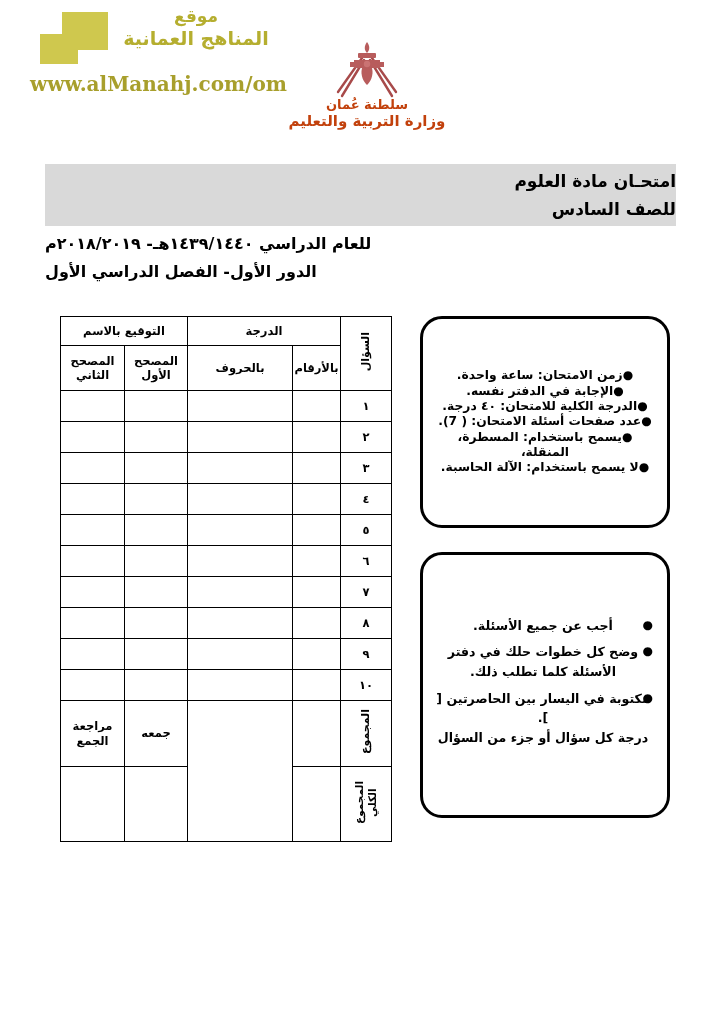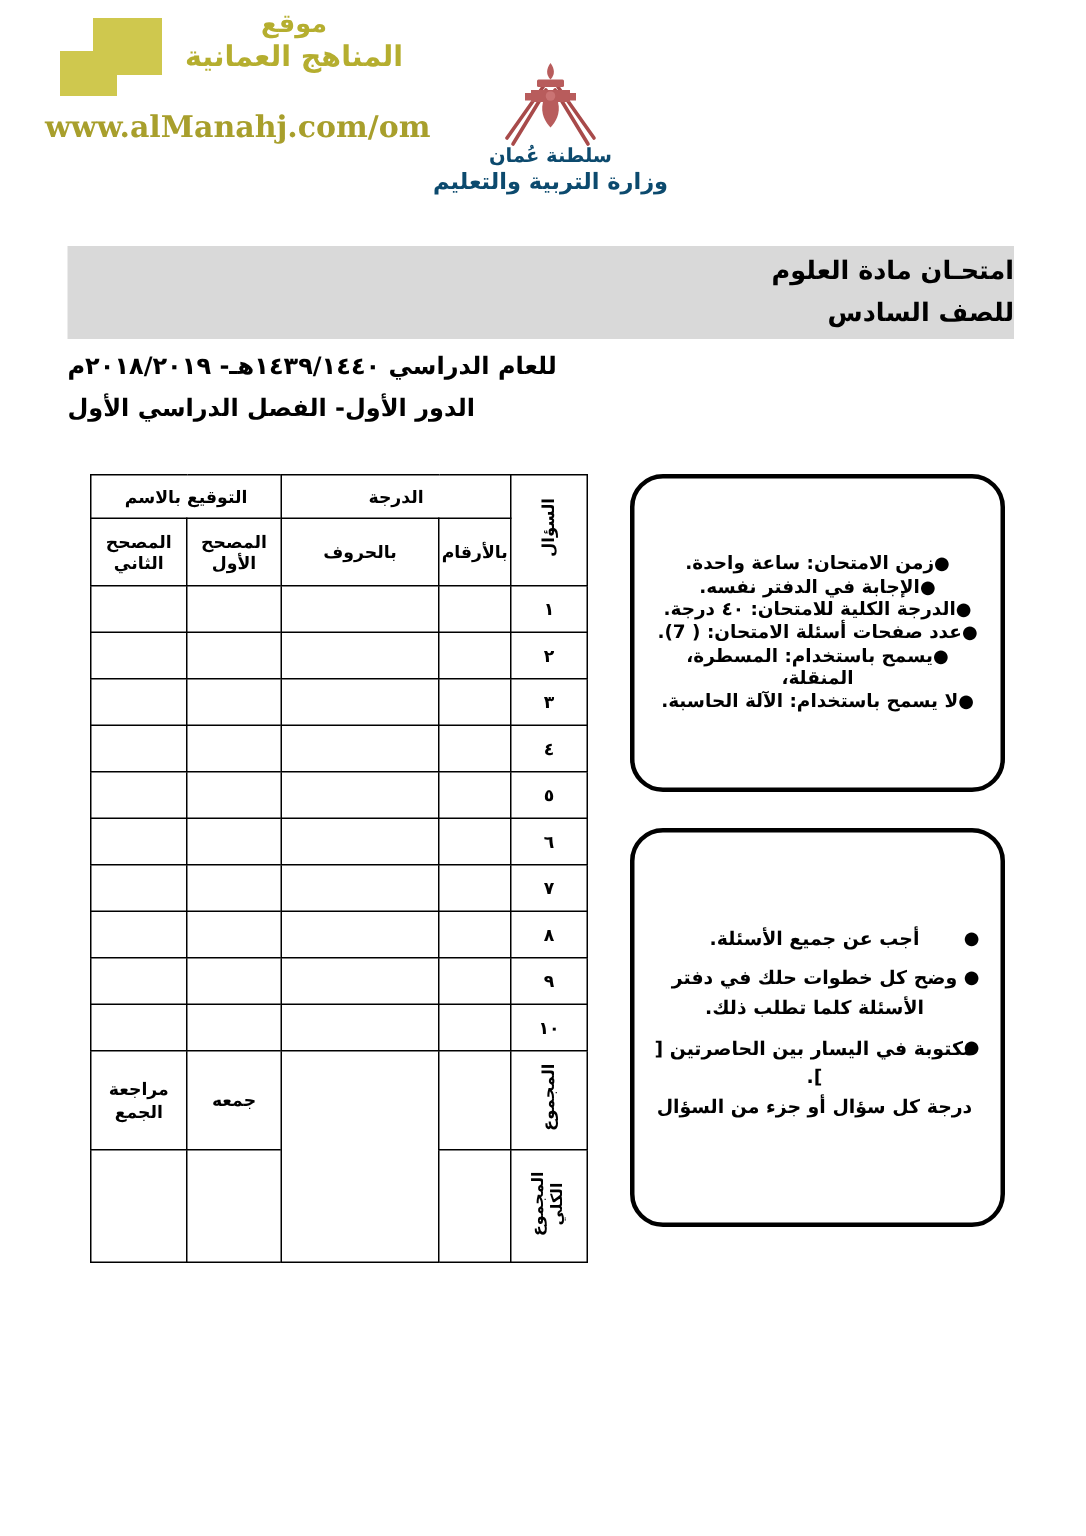--- a/index.html
+++ b/index.html
@@ -39,21 +39,21 @@
     letter-spacing:0px; direction:ltr; text-align:left;
   }
 
   
   #emblem{
     position:absolute; left:282px; top:38px; width:170px; height:122px;
     text-align:center;
   }
   #emblem svg{ display:block; margin:0 auto; }
   #emblem .min-line{
-    color:#0c4a6e; font-weight:bold; direction:rtl;
+    color:#c2410c; font-weight:bold; direction:rtl;
     line-height:1.15; letter-spacing:1px;
   }
   #emblem .min-1{ font-size:13px; margin-top:-2px;}
   #emblem .min-2{ font-size:15px; }
 
   
   #title-band{
     position:absolute; left:45px; top:164px; width:631px; height:62px;
     background:#d9d9d9;
     display:flex; flex-direction:column; justify-content:center; align-items:flex-start;

